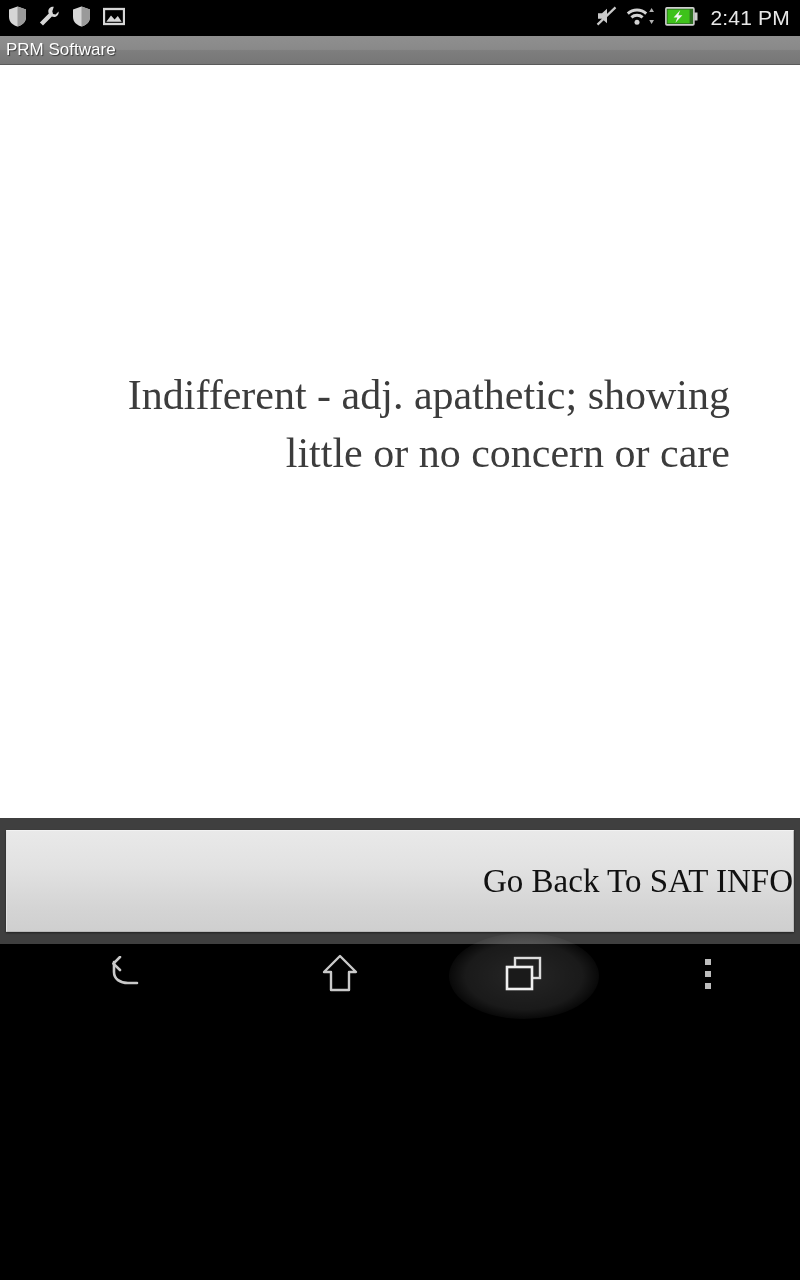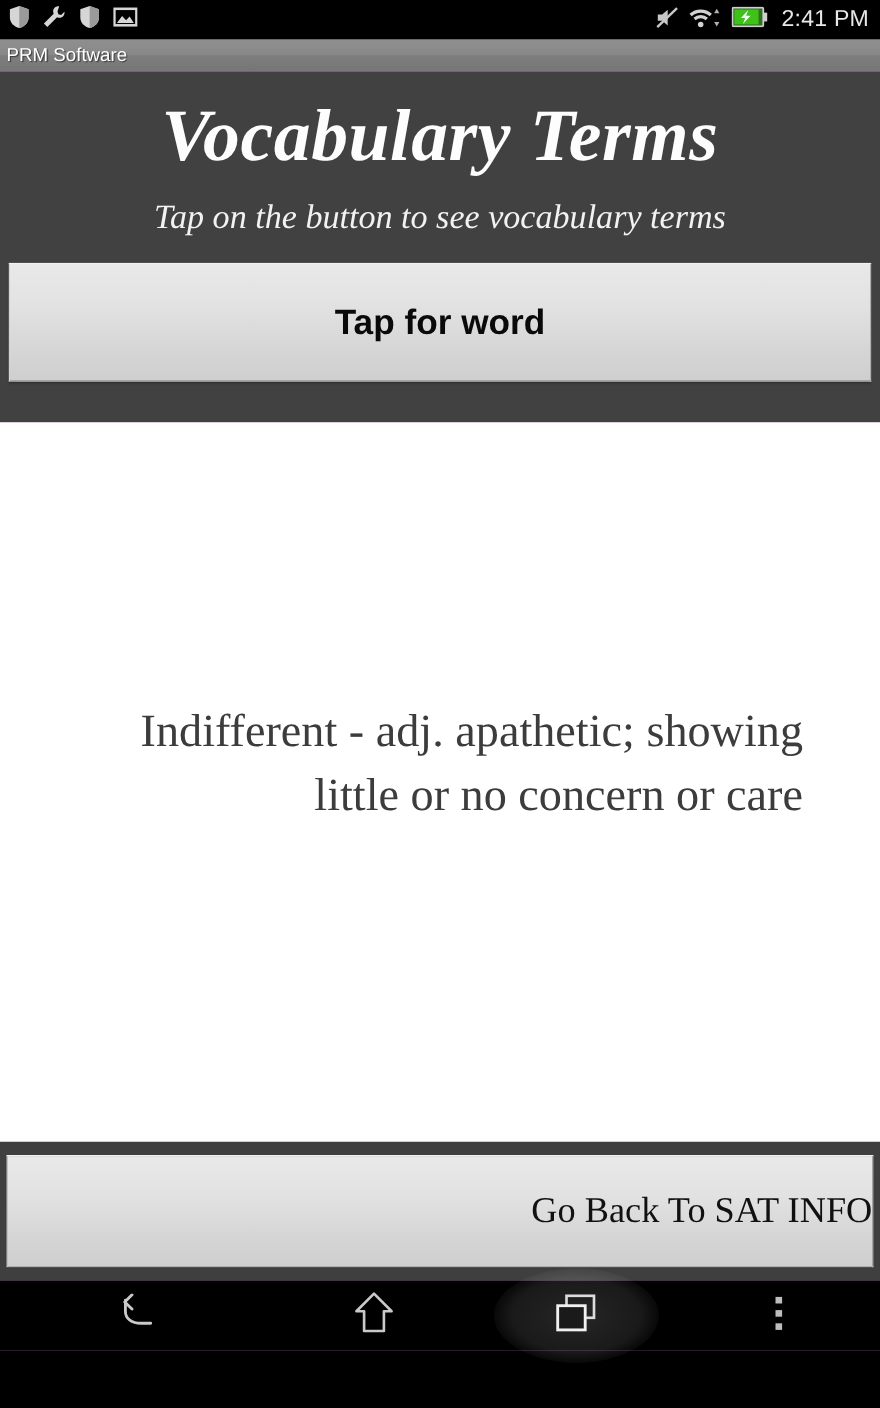--- a/index.html
+++ b/index.html
@@ -8,22 +8,22 @@
     width: 800px;
     height: 1280px;
     background: #000;
     font-family: "Liberation Sans", sans-serif;
     overflow: hidden;
   }
 
   #screen {
     position: relative;
     width: 800px;
-    height: 1228px;
-    background: #f0abfc;
+    height: 1008px;
+    background: #4c1d95;
     display: flex;
     flex-direction: column;
   }
 
   
   #status-bar {
     height: 36px;
     background: #000000;
     display: flex;
     align-items: center;
@@ -249,27 +249,20 @@
         </svg>
       </span>
       <span id="status-time">2:41 PM</span>
     </div>
   </div>
 
   <div id="action-bar">
     <span id="action-bar-title">PRM Software</span>
   </div>
 
-  <div id="header-panel">
-    <div id="page-title">Vocabulary Terms</div>
-    <div id="page-subtitle">Tap on the button to see vocabulary terms</div>
-    <div id="tap-word-button" class="holo-btn">
-      <span id="tap-word-button-label">Tap for word</span>
-    </div>
-  </div>
 
   <div id="content-area">
     <div id="definition-text">Indifferent - adj. apathetic; showing little or no concern or care</div>
   </div>
 
   <div id="bottom-bar">
     <div class="holo-btn bottom-btn">
       <span class="bottom-btn-label">Go Back To SAT INFO</span>
     </div>
   </div>

